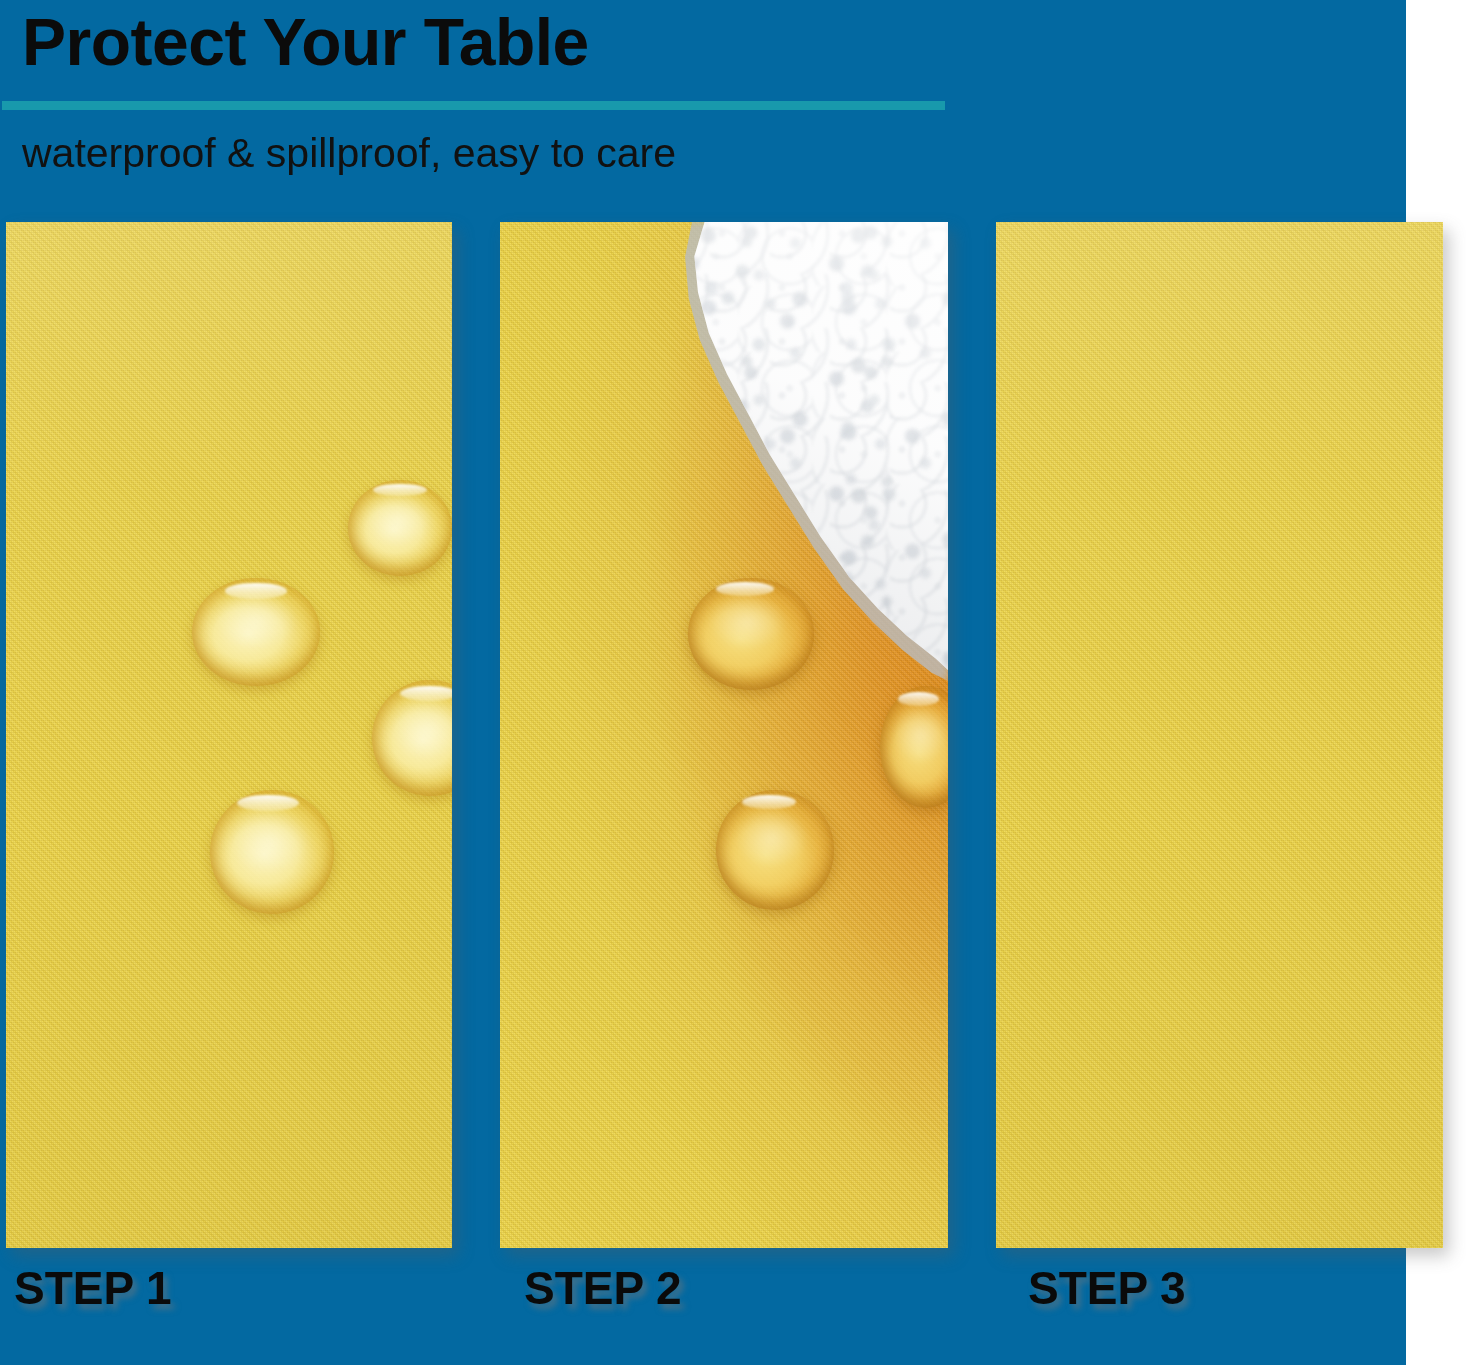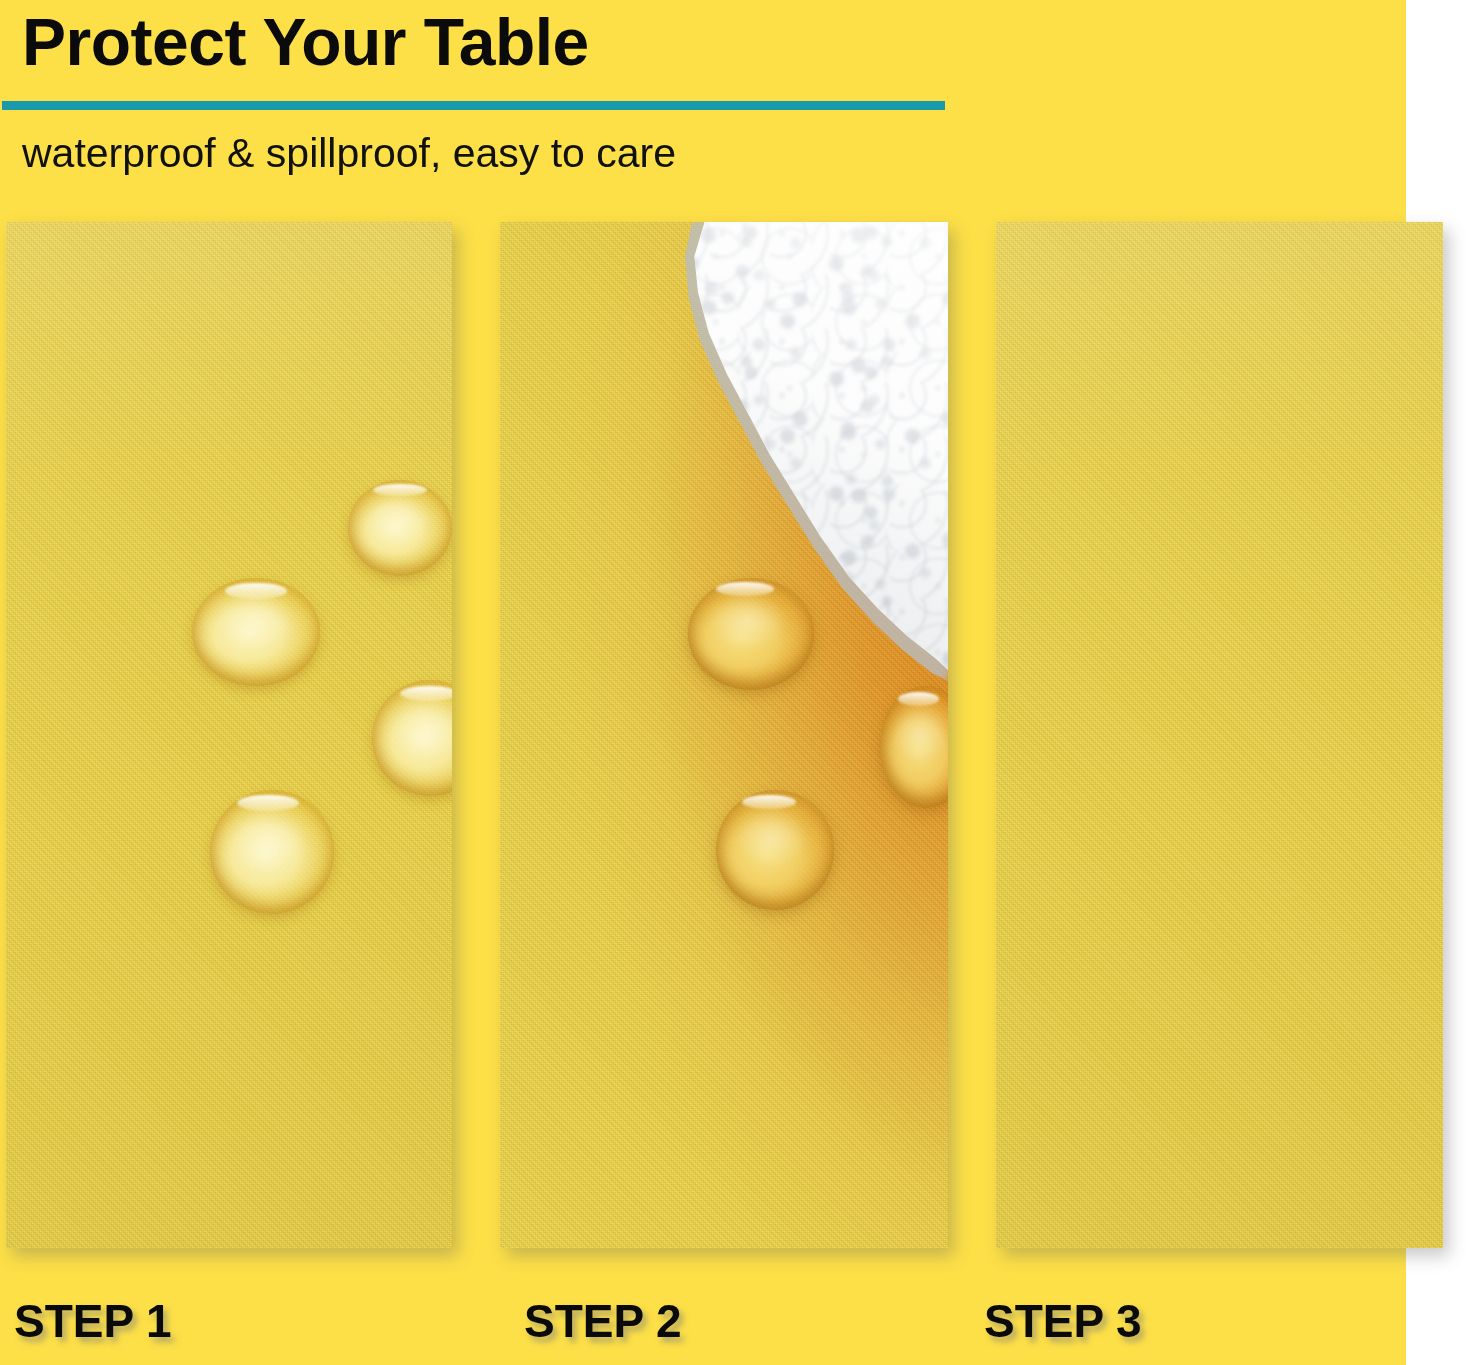--- a/index.html
+++ b/index.html
@@ -3,21 +3,21 @@
 <meta charset="utf-8">
 <title>Protect Your Table</title>
 <style>
   html,body{margin:0;padding:0;}
   body{
     width:1466px;height:1365px;
     background:#ffffff;
     font-family:"Liberation Sans","DejaVu Sans",sans-serif;
     overflow:hidden;position:relative;
   }
-  .page{position:relative;width:1406px;height:1365px;background:#fde047;}
+  .page{position:relative;width:1406px;height:1365px;background:#0369a1;}
 
   
   .header{position:absolute;left:0;top:0;width:1466px;}
   .title{
     position:absolute;left:22px;top:4px;
     font-size:66px;line-height:76px;font-weight:700;
     letter-spacing:-0.5px;color:#0b0b0b;white-space:nowrap;
   }
   .rule{
     position:absolute;left:2px;top:101px;width:943px;height:9px;
@@ -194,25 +194,24 @@
       rgba(160,166,174,0.38) 100%);
   }
 
   
   .steps{position:absolute;left:0;top:1258px;width:1466px;height:90px;}
   .step-label{
     position:absolute;top:0;
     font-size:46px;line-height:60px;font-weight:700;
     letter-spacing:0px;color:#0a0a0a;white-space:nowrap;
     text-shadow:4px 5px 6px rgba(120,120,120,0.55);
-    margin-top:33px;
   }
   #step-label-1{left:14px;}
   #step-label-2{left:524px;}
-  #step-label-3{left:984px;}
+  #step-label-3{left:1028px;}
 </style>
 </head>
 <body>
 
 <div class="page">
 
   <div class="header">
     <div class="title">Protect Your Table</div>
     <div class="rule"></div>
     <div class="subtitle">waterproof &amp; spillproof, easy to care</div>

